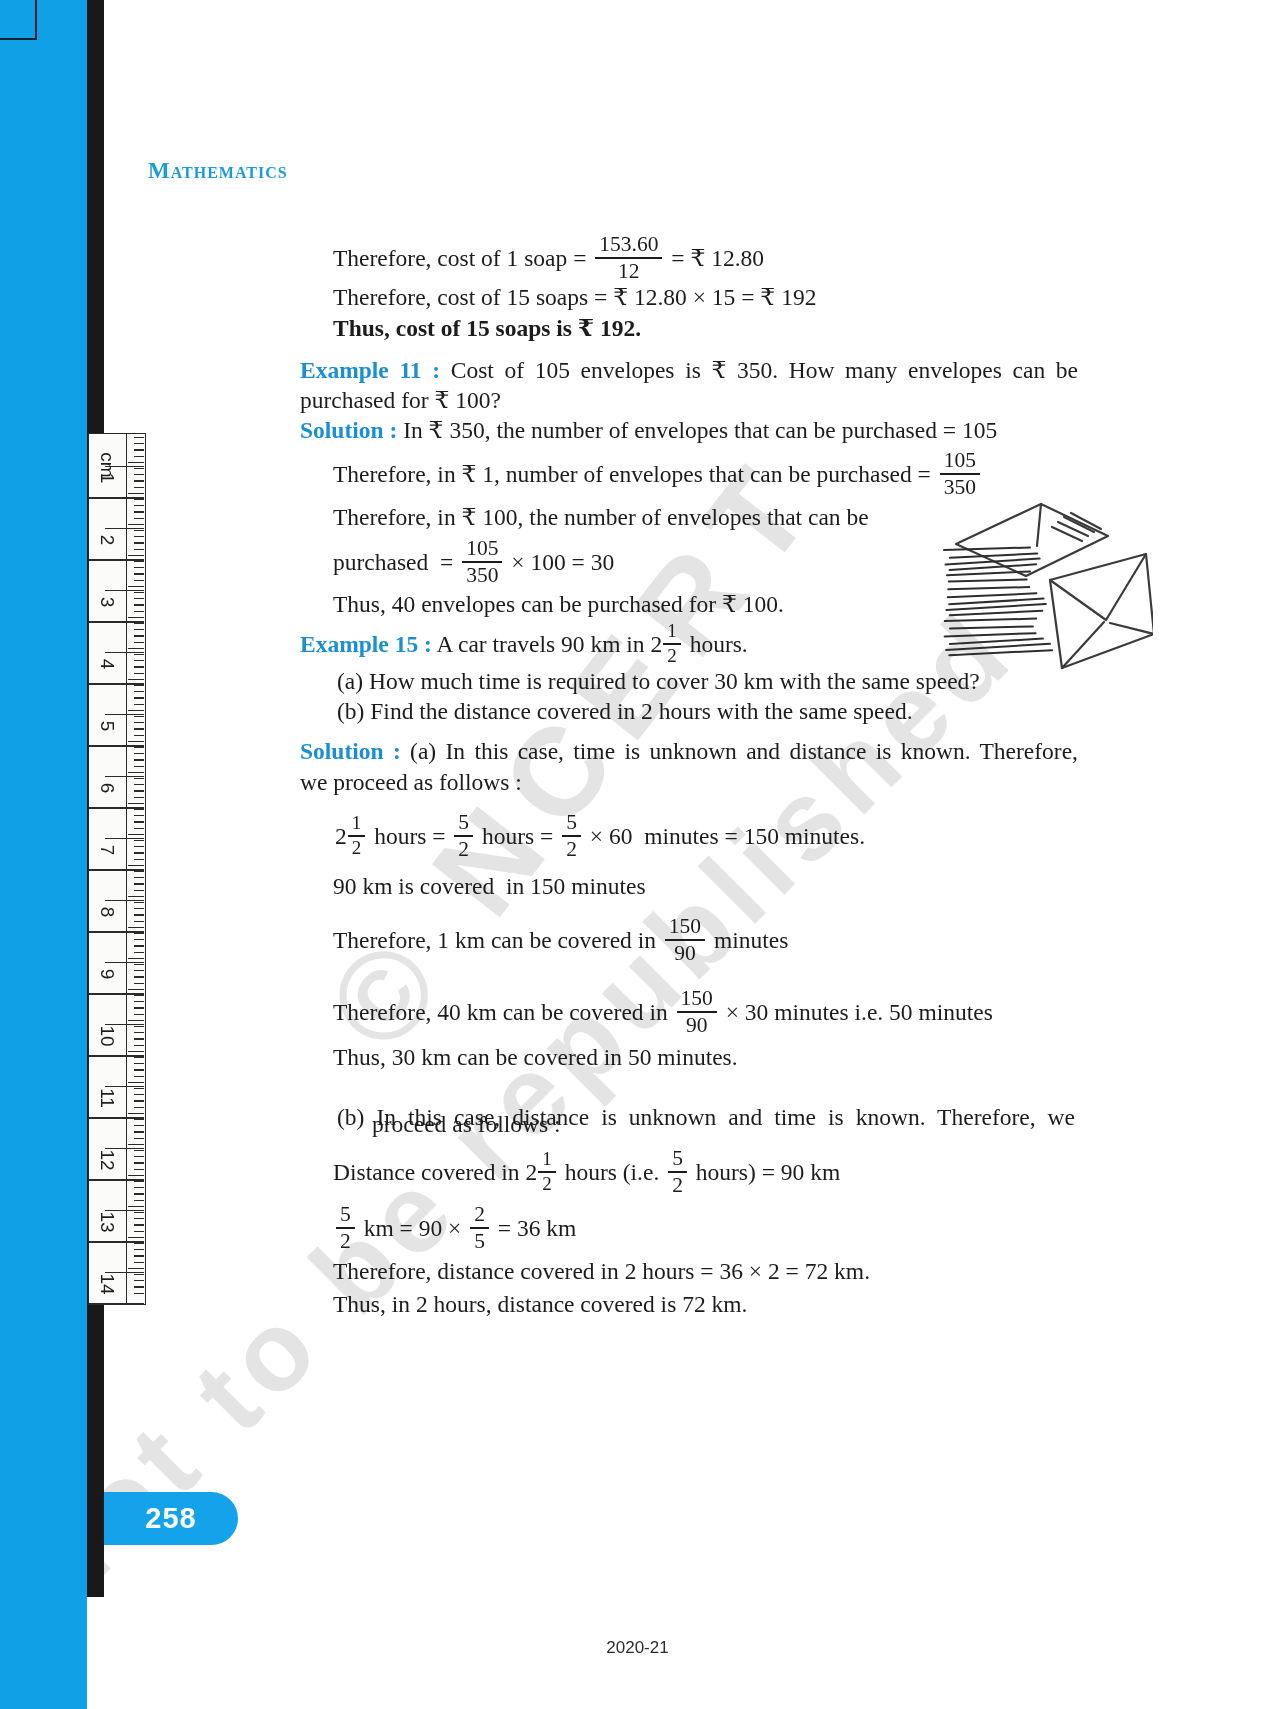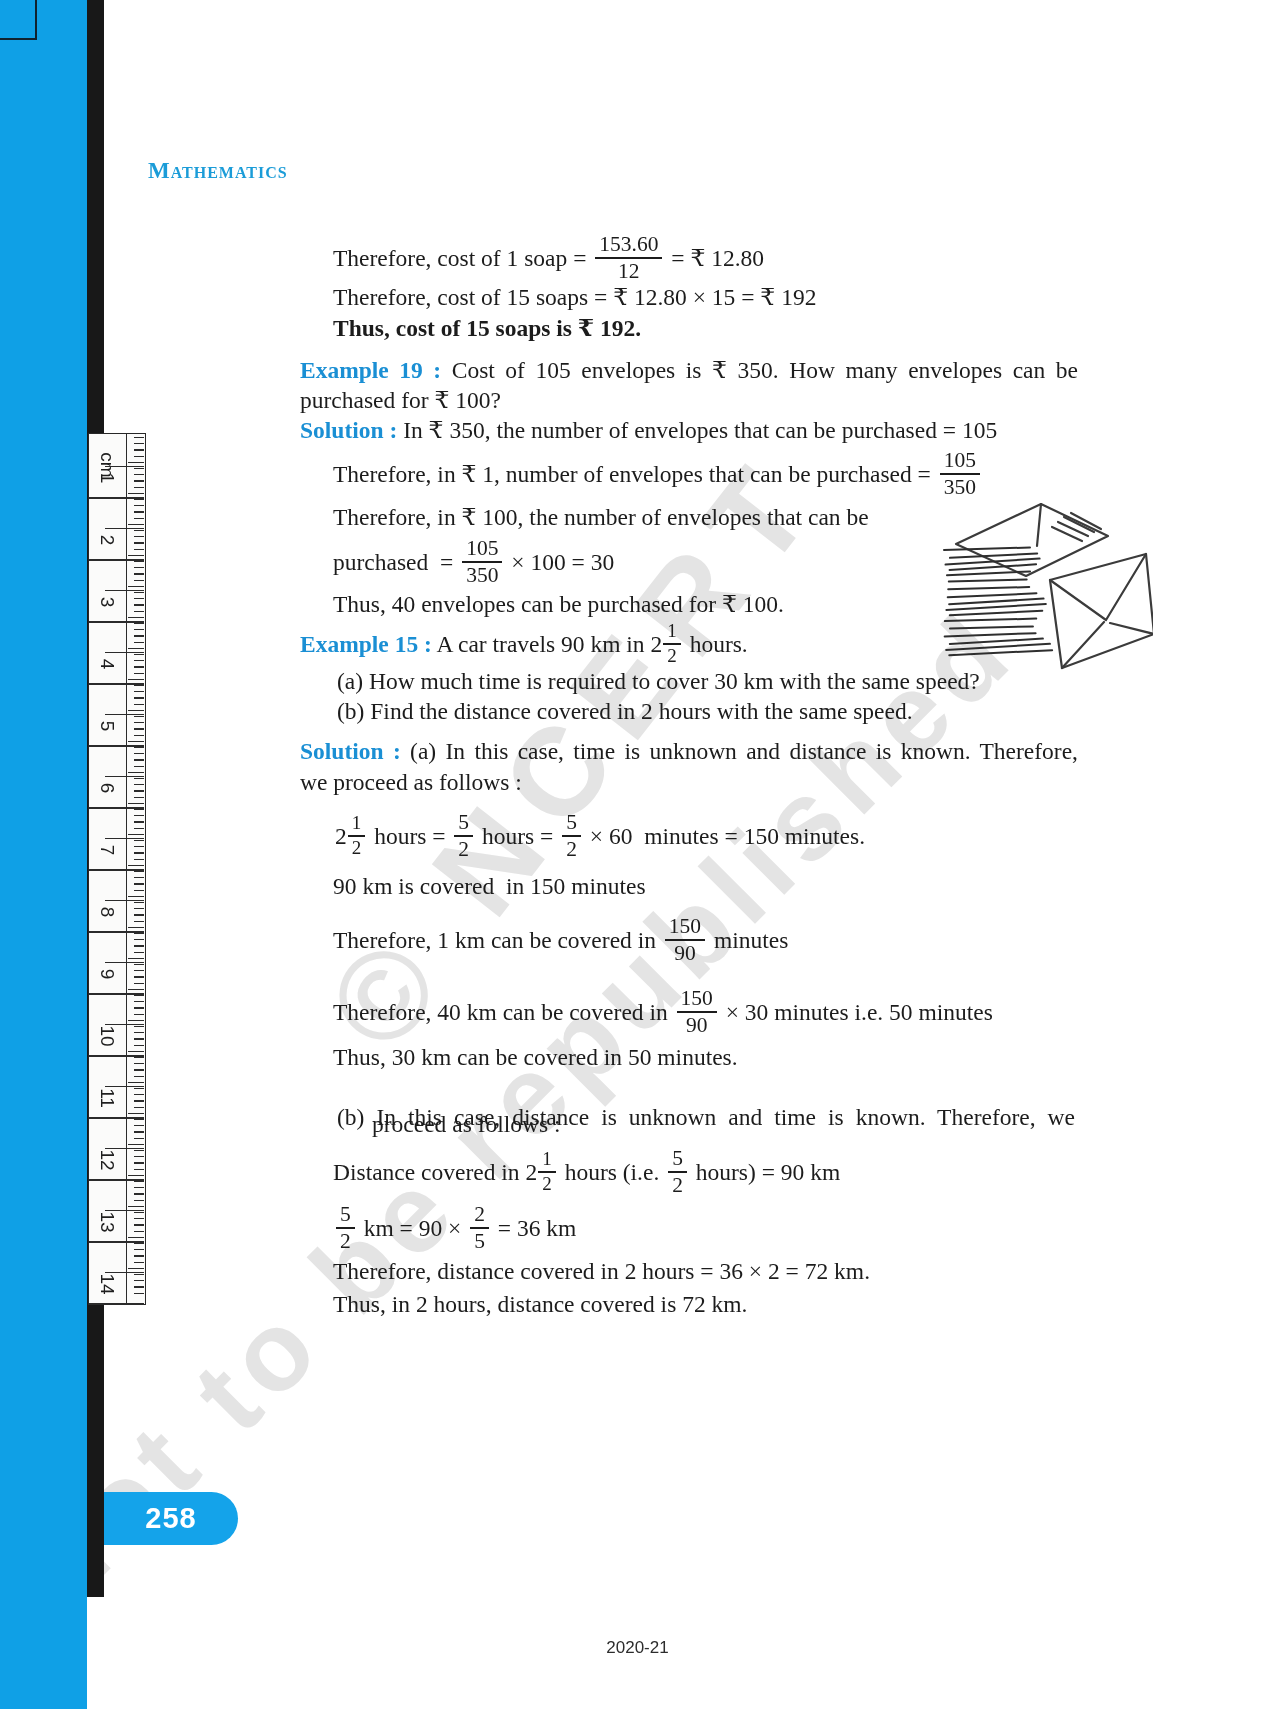--- a/index.html
+++ b/index.html
@@ -271,21 +271,21 @@
         <line x1="11.83079067446318" y1="151.88591103354227" x2="104.86898437776908" y2="146.60510582731172"></line>
         <line x1="8.15435012413301" y1="157.97543176023567" x2="111.93027541241297" y2="151.86046813071178"></line>
         <line x1="11.275638369904346" y1="163.1681450250024" x2="114.12526221239422" y2="158.16351077951492"></line>
       </g>
   </svg>
 
   <div id="content">
       <div class="line fx" style="top: 228px; left: 333px;"><span>Therefore, cost of 1 soap = </span><span class="frac"><span class="n">153.60</span><span class="d">12</span></span><span> = ₹ 12.80</span></div>
       <div class="line" style="top: 283px; left: 333px;"><span>Therefore, cost of 15 soaps = ₹ 12.80 × 15 = ₹ 192</span></div>
       <div class="line" style="top: 314px; left: 333px; font-weight: bold;"><span>Thus, cost of 15 soaps is ₹ 192.</span></div>
-      <div class="line just" style="top: 356px; left: 300px; width: 778px;"><span class="blue">Example 19 :</span><span> Cost of 105 envelopes is ₹ 350. How many envelopes can be</span></div>
+      <div class="line just" style="top: 356px; left: 300px; width: 778px;"><span class="blue">Example 11 :</span><span> Cost of 105 envelopes is ₹ 350. How many envelopes can be</span></div>
       <div class="line" style="top: 386px; left: 300px;"><span>purchased for ₹ 100?</span></div>
       <div class="line" style="top: 416px; left: 300px;"><span class="blue">Solution :</span><span> In ₹ 350, the number of envelopes that can be purchased = 105</span></div>
       <div class="line fx" style="top: 444px; left: 333px;"><span>Therefore, in ₹ 1, number of envelopes that can be purchased = </span><span class="frac"><span class="n">105</span><span class="d">350</span></span></div>
       <div class="line" style="top: 503px; left: 333px;"><span>Therefore, in ₹ 100, the number of envelopes that can be</span></div>
       <div class="line fx" style="top: 532px; left: 333px;"><span>purchased  = </span><span class="frac"><span class="n">105</span><span class="d">350</span></span><span> × 100 = 30</span></div>
       <div class="line" style="top: 590px; left: 333px;"><span>Thus, 40 envelopes can be purchased for ₹ 100.</span></div>
       <div class="line fx" style="top: 614px; left: 300px;"><span class="blue">Example 15 :</span><span> A car travels 90 km in </span><span class="mixed"><span>2</span><span class="frac"><span class="n">1</span><span class="d">2</span></span></span><span> hours.</span></div>
       <div class="line" style="top: 668px; left: 337px;"><span>(a) How much time is required to cover 30 km with the same speed?</span></div>
       <div class="line" style="top: 698px; left: 337px;"><span>(b) Find the distance covered in 2 hours with the same speed.</span></div>
       <div class="line just" style="top: 738px; left: 300px; width: 778px;"><span class="blue">Solution :</span><span> (a) In this case, time is unknown and distance is known.  Therefore,</span></div>

